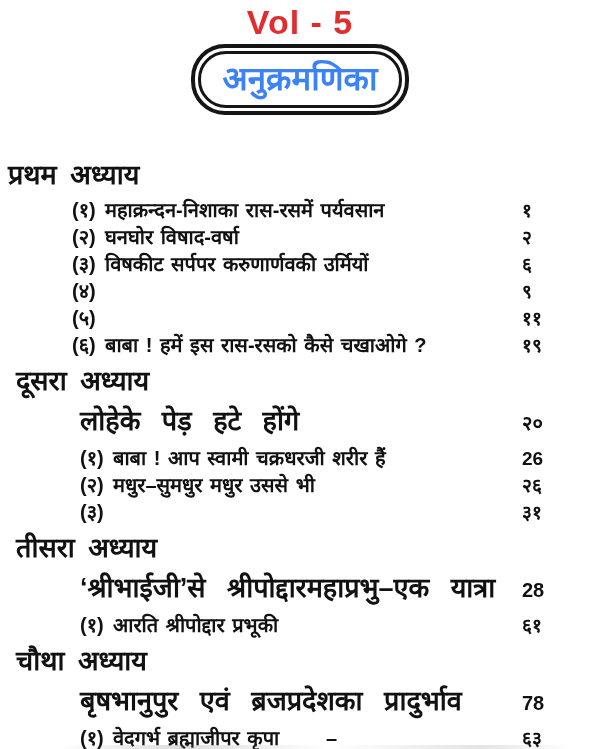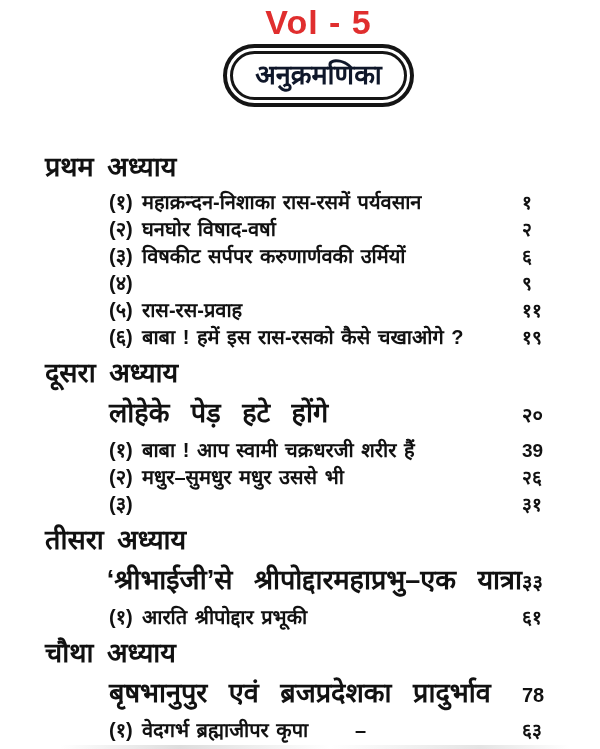--- a/index.html
+++ b/index.html
@@ -8,21 +8,20 @@
     font-family: "Liberation Sans", "DejaVu Sans", sans-serif;
     color: #111111;
   }
   .page {
     position: relative;
     width: 600px;
     height: 749px;
     background: #ffffff;
     overflow: hidden;
     padding-top: 2px;
-    padding-left: 37px;
   }
   
   .vol-label {
     text-align: center;
     font-size: 34px;
     font-weight: 600;
     letter-spacing: 1px;
     color: #e02e2e;
     line-height: 40px;
   }
@@ -36,37 +35,37 @@
     border-radius: 34px;
     padding: 3px;
     background: #ffffff;
   }
   .toc-box-inner {
     border: 3px solid #151515;
     border-radius: 28px;
     padding: 1px 22px 5px 22px;
   }
   .toc-title {
-    font-size: 27px;
-    font-weight: 700;
-    color: #0f172a;
+    font-size: 33px;
+    font-weight: 700;
+    color: #3b82f6;
     white-space: nowrap;
   }
   
   .toc { margin-top: 44px; }
   .chapter-heading {
     margin-left: 8px;
     font-size: 27px;
     font-weight: 700;
     line-height: 32px;
     word-spacing: 6px;
     margin-bottom: 6px;
   }
   .section { margin-bottom: 4px; }
-  .section + .section { margin-top: 6px; }
+  .section + .section { margin-top: 6px; margin-left: 8px; }
   .section-title-row {
     display: flex;
     align-items: baseline;
     padding-left: 72px;
     padding-right: 26px;
     line-height: 36px;
     margin: 2px 0 4px 0;
     justify-content: flex-end;
   }
   .section-title {
@@ -151,57 +150,56 @@
         <span class="entry-num">(३)</span>
         <span class="entry-text">विषकीट सर्पपर करुणार्णवकी उर्मियों</span>
         <span class="page-col">६</span>
       </div>
       <div class="entry">
         <span class="entry-num">(४)</span>
         <span class="page-col">९</span>
       </div>
       <div class="entry">
         <span class="entry-num">(५)</span>
-        <span class="entry-text">रास-रस-प्रवाह</span>
         <span class="page-col">११</span>
       </div>
       <div class="entry">
         <span class="entry-num">(६)</span>
         <span class="entry-text">बाबा ! हमें इस रास-रसको कैसे चखाओगे ?</span>
         <span class="page-col">१९</span>
       </div>
     </div>
 
     <div class="section">
       <div class="chapter-heading">दूसरा अध्याय</div>
       <div class="section-title-row">
         <span class="section-title">लोहेके पेड़ हटे होंगे</span>
         <span class="page-col">२०</span>
       </div>
       <div class="entry">
         <span class="entry-num">(१)</span>
         <span class="entry-text">बाबा ! आप स्वामी चक्रधरजी शरीर हैं</span>
-        <span class="page-col">39</span>
+        <span class="page-col">26</span>
       </div>
       <div class="entry">
         <span class="entry-num">(२)</span>
         <span class="entry-text">मधुर–सुमधुर मधुर उससे भी</span>
         <span class="page-col">२६</span>
       </div>
       <div class="entry">
         <span class="entry-num">(३)</span>
         <span class="page-col">३१</span>
       </div>
     </div>
 
     <div class="section">
       <div class="chapter-heading">तीसरा अध्याय</div>
       <div class="section-title-row">
         <span class="section-title">‘श्रीभाईजी’से श्रीपोद्दारमहाप्रभु–एक यात्रा</span>
-        <span class="page-col">३३</span>
+        <span class="page-col">28</span>
       </div>
       <div class="entry">
         <span class="entry-num">(१)</span>
         <span class="entry-text">आरति श्रीपोद्दार प्रभूकी</span>
         <span class="page-col">६१</span>
       </div>
     </div>
 
     <div class="section">
       <div class="chapter-heading">चौथा अध्याय</div>

